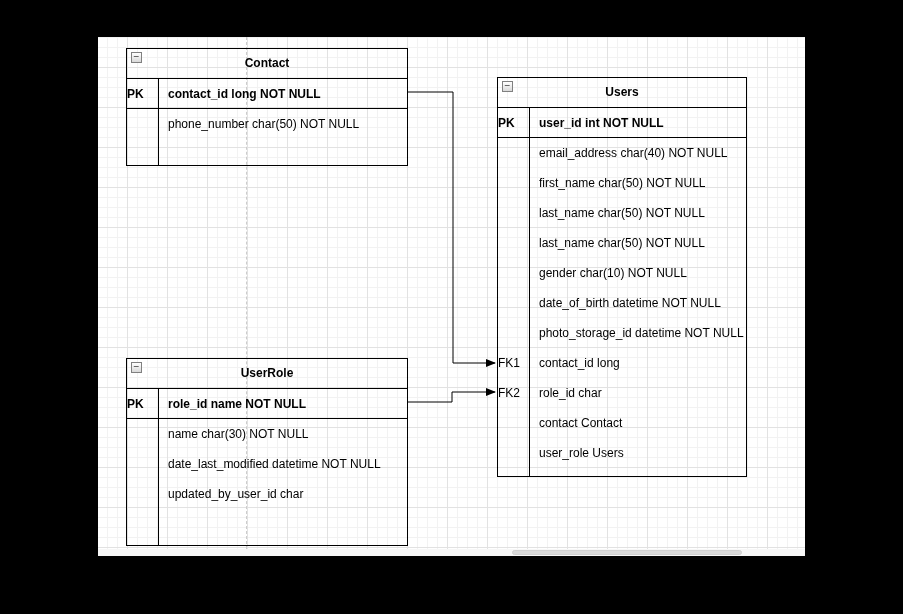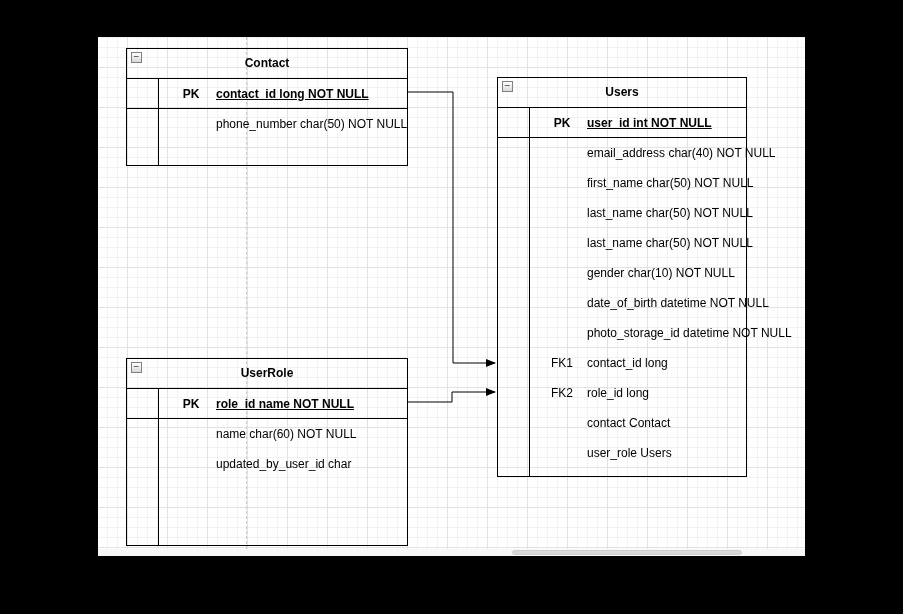--- a/index.html
+++ b/index.html
@@ -43,24 +43,24 @@
     position:absolute;left:4px;top:3px;width:9px;height:9px;
     border:1px solid #808080;
     background:linear-gradient(#ffffff,#d9d9d9);
     font-size:10px;line-height:8px;font-weight:normal;
     text-align:center;color:#333;box-sizing:content-box;
   }
   .entity-content{position:absolute;left:0;right:0;top:30px;bottom:0;}
   .col-divider{position:absolute;left:31px;top:0;bottom:0;width:1px;background:#000;}
   .t-row{height:30px;display:flex;align-items:center;box-sizing:border-box;}
   .pk-row{border-bottom:1px solid #000;}
-  .t-key{flex:0 0 32px;width:32px;text-align:center;margin-left:48px;}
+  .t-key{flex:0 0 32px;width:32px;text-align:left;}
   .pk-row .t-key{font-weight:bold;}
   .t-text{padding-left:9px;white-space:nowrap;}
-  .pk-field{font-weight:bold;text-decoration:underline;}
+  .pk-field{font-weight:bold;}
   
   .hscroll-track{
     position:absolute;left:0;right:0;bottom:0;height:7px;background:#f7f7f7;
   }
   .hscroll-thumb{
     position:absolute;left:414px;bottom:1px;width:230px;height:5px;
     background:#d9d9d9;border:1px solid #cfcfcf;border-radius:3px;box-sizing:border-box;
   }
 </style>
 </head>
@@ -139,21 +139,21 @@
           <div class="t-row">
             <div class="t-key"></div>
             <div class="t-text">photo_storage_id datetime NOT NULL</div>
           </div>
           <div class="t-row">
             <div class="t-key">FK1</div>
             <div class="t-text">contact_id long</div>
           </div>
           <div class="t-row">
             <div class="t-key">FK2</div>
-            <div class="t-text">role_id long</div>
+            <div class="t-text">role_id char</div>
           </div>
           <div class="t-row">
             <div class="t-key"></div>
             <div class="t-text">contact Contact</div>
           </div>
           <div class="t-row">
             <div class="t-key"></div>
             <div class="t-text">user_role Users</div>
           </div>
         </div>
@@ -167,21 +167,25 @@
     </div>
     <div class="entity-content">
       <div class="col-divider"></div>
       <div class="t-row pk-row">
         <div class="t-key">PK</div>
         <div class="t-text pk-field">role_id name NOT NULL</div>
       </div>
       <div>
           <div class="t-row">
             <div class="t-key"></div>
-            <div class="t-text">name char(60) NOT NULL</div>
+            <div class="t-text">name char(30) NOT NULL</div>
+          </div>
+          <div class="t-row">
+            <div class="t-key"></div>
+            <div class="t-text">date_last_modified datetime NOT NULL</div>
           </div>
           <div class="t-row">
             <div class="t-key"></div>
             <div class="t-text">updated_by_user_id char</div>
           </div>
         </div>
     </div>
   </div>
 
   <div class="hscroll-track">

